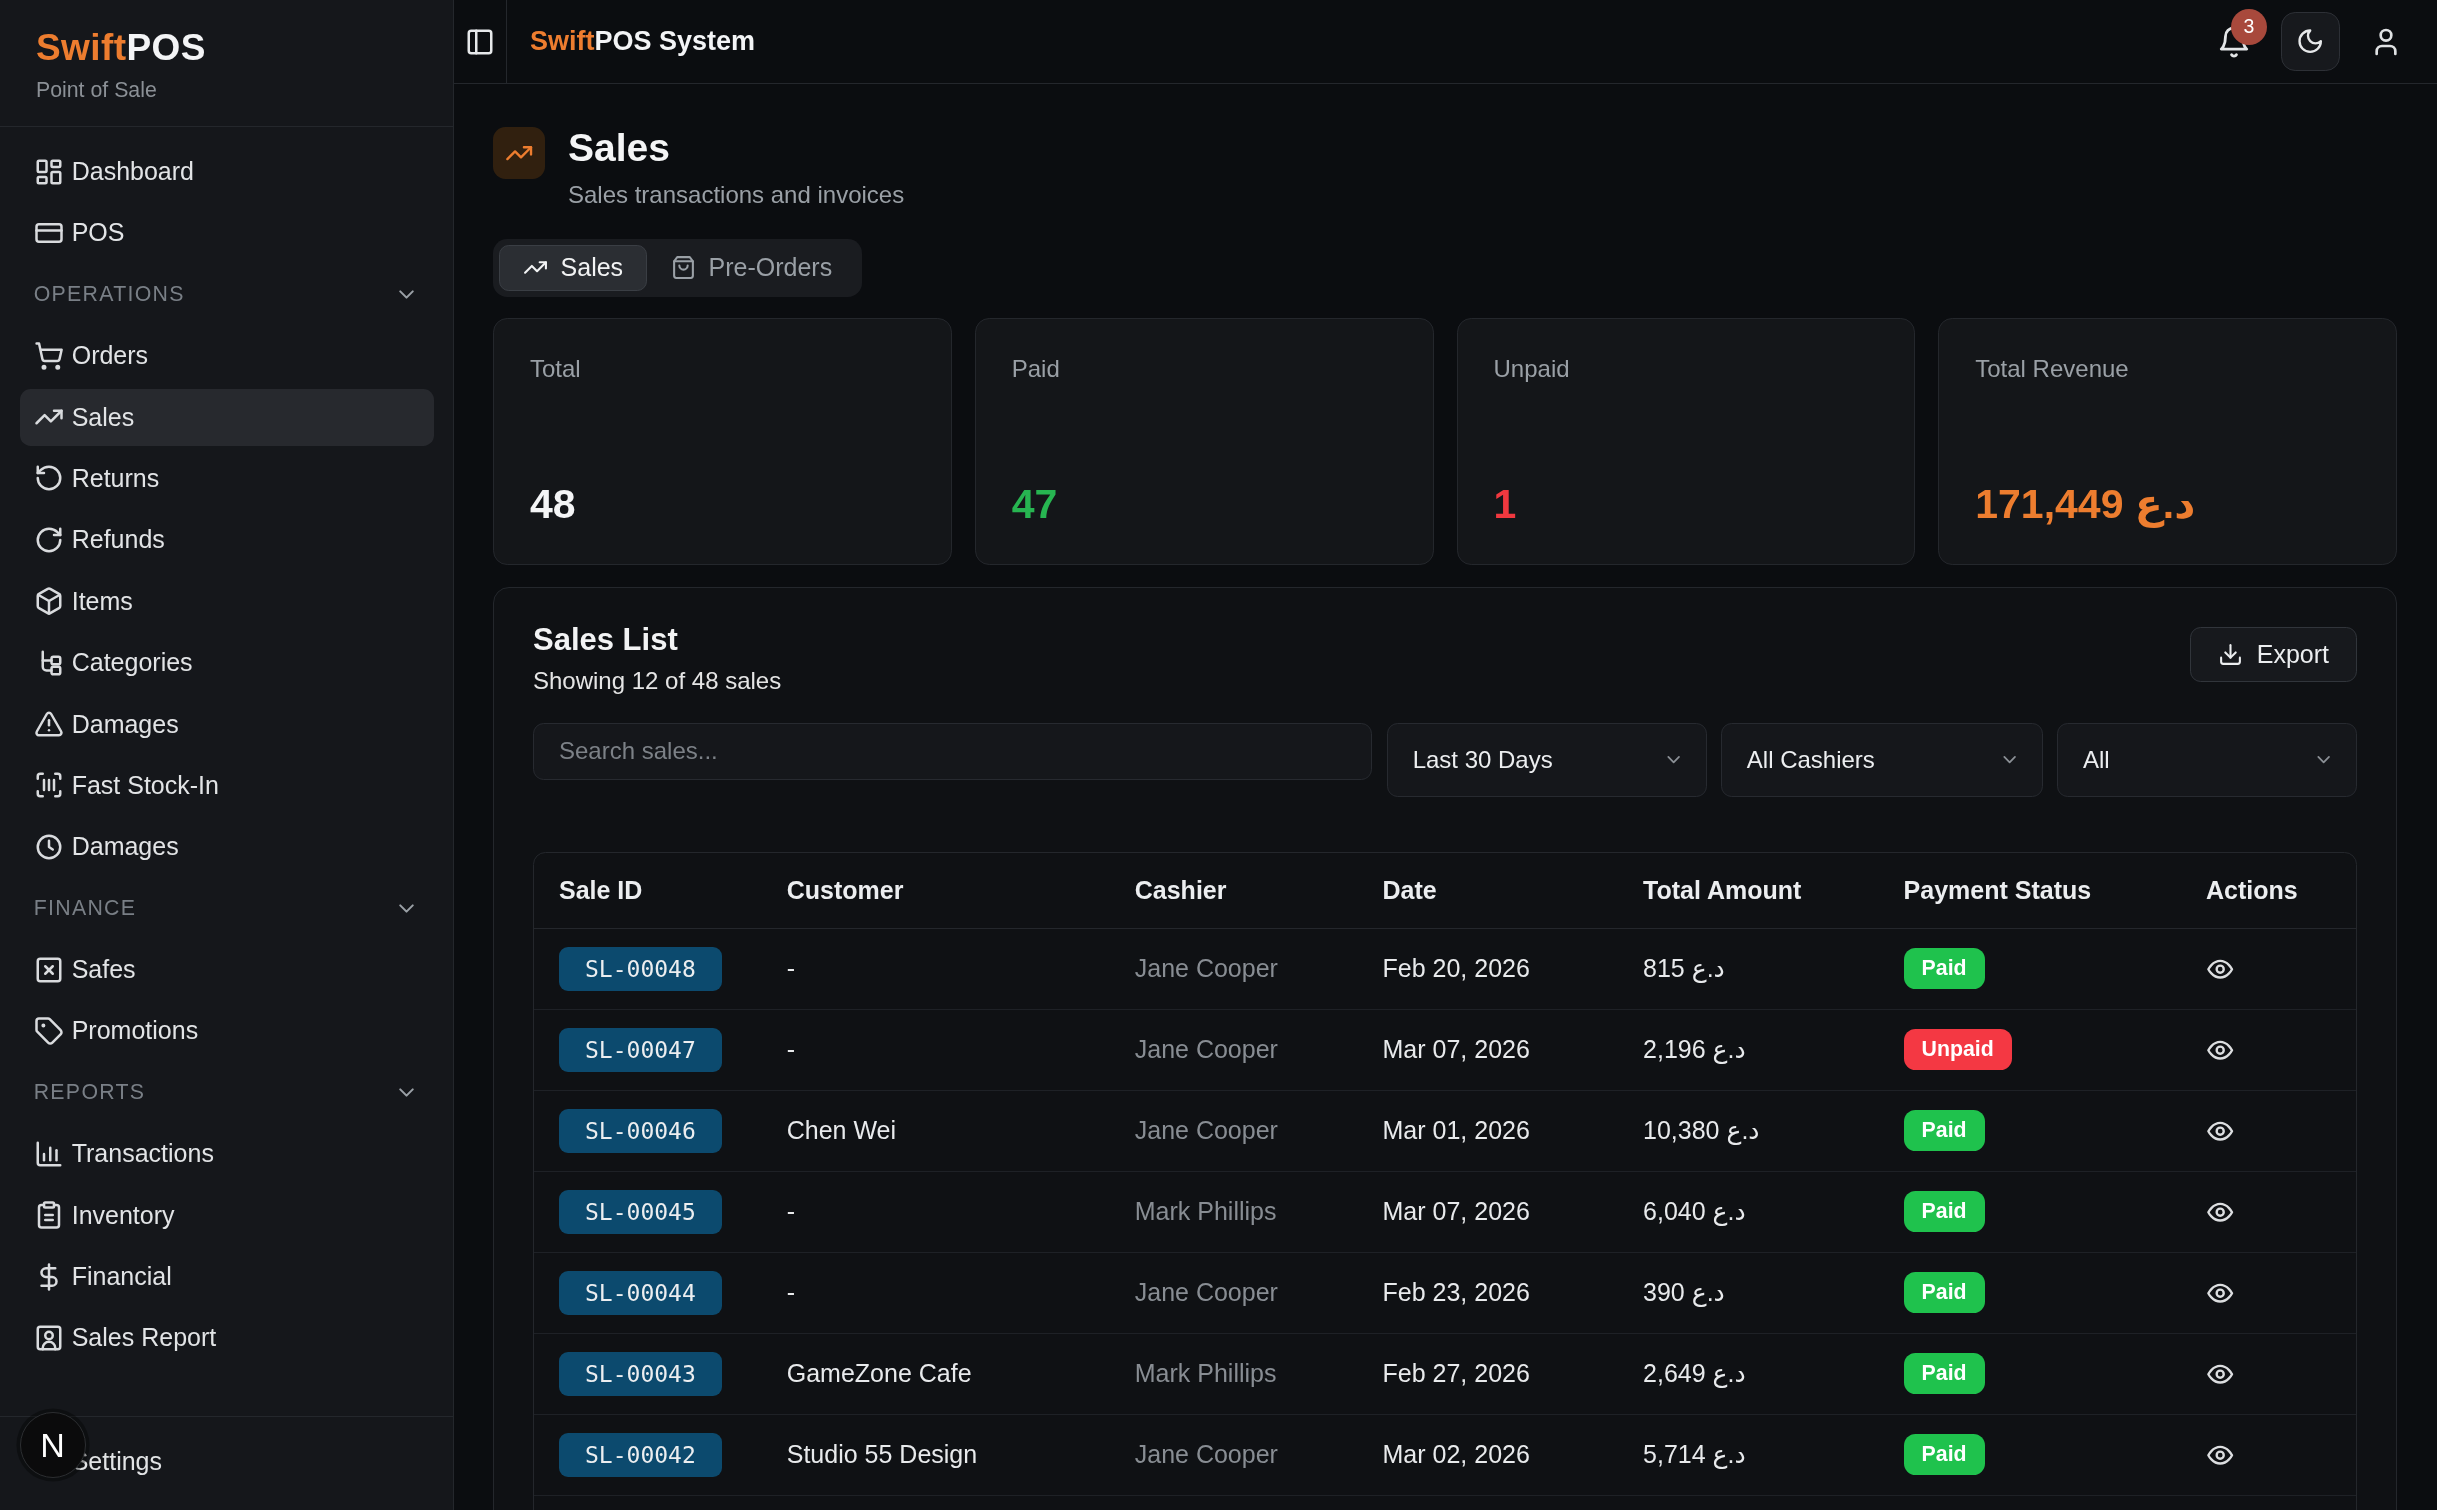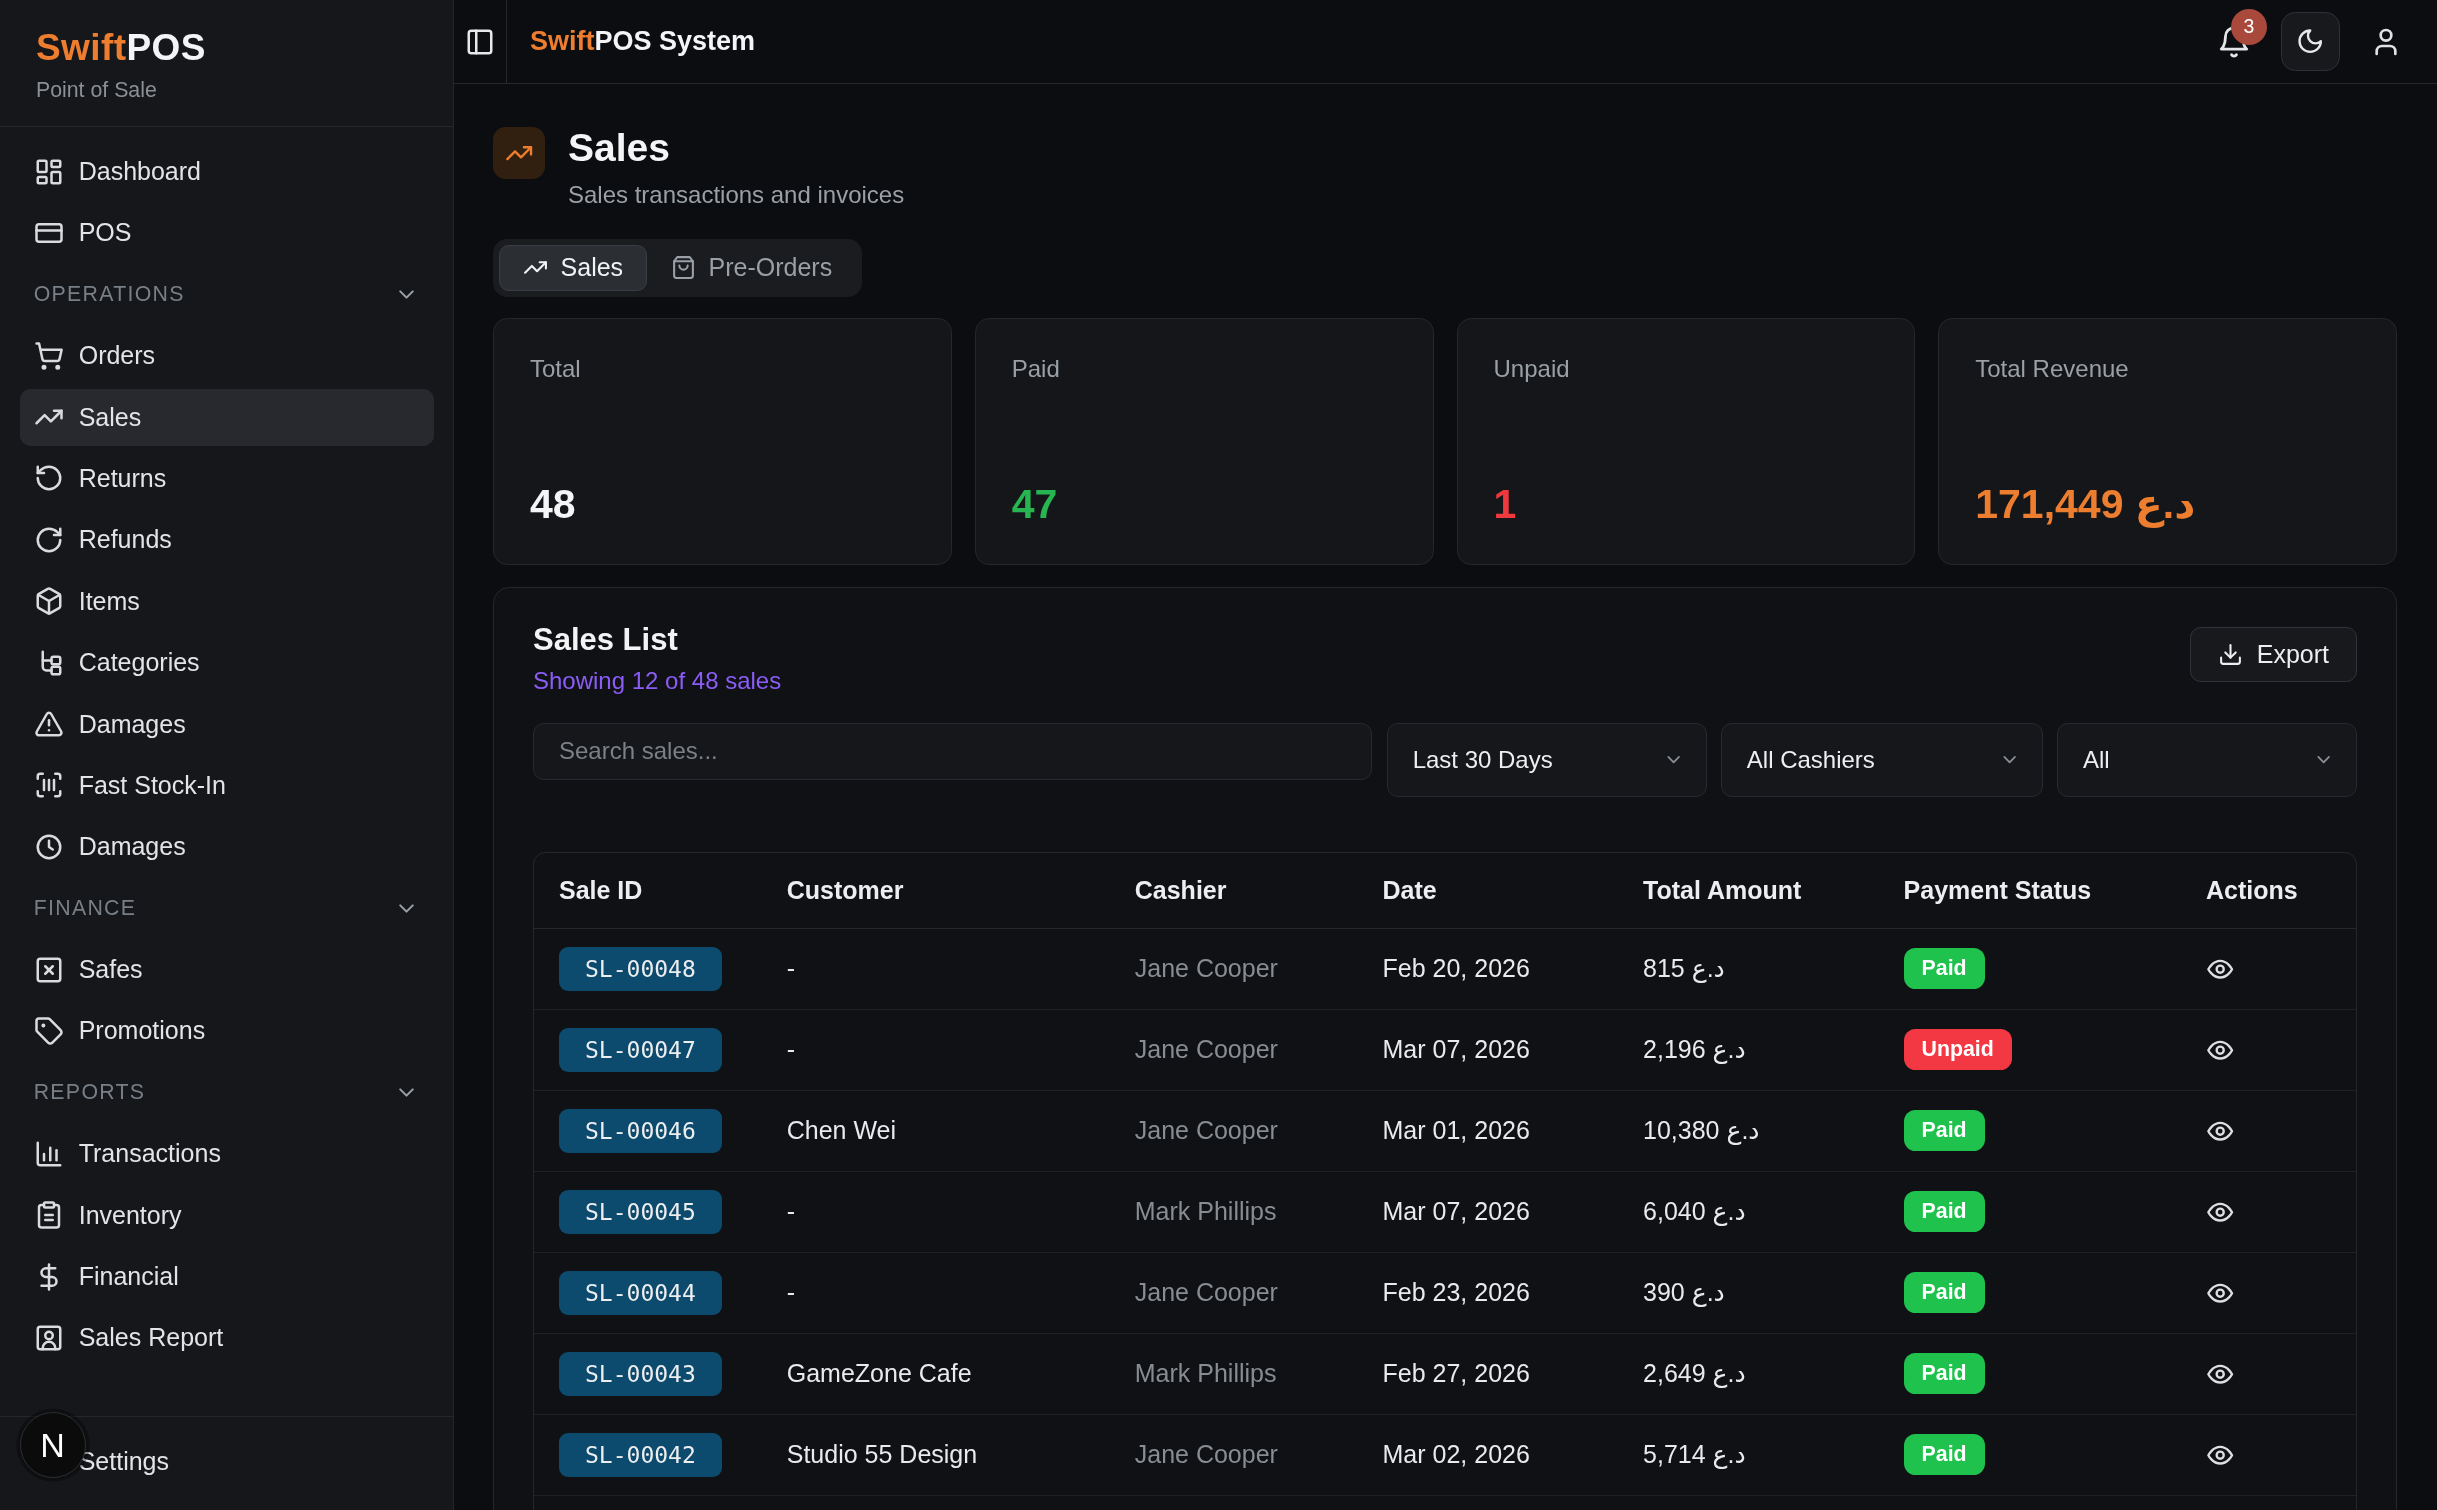--- a/index.html
+++ b/index.html
@@ -9,21 +9,21 @@
 
   
   .sidebar { position:relative; width:454px; flex:0 0 454px; height:100%;
     background:#15171b; border-right:0.9px solid #24272c; display:flex; flex-direction:column; }
   .logo-block { padding:27px 36px 23px 36px; border-bottom:0.9px solid #24272c; }
   .brand { font-size:37px; font-weight:bold; letter-spacing:0.4px; }
   .brand .accent { color:#ed7d2f; }
   .brand .rest { color:#f3f4f6; }
   .logo-sub { margin-top:9px; font-size:21.3px; color:#8b9096; }
   .nav { flex:1; padding:16px 19.5px 0 19.5px; overflow:hidden; }
-  .nav-item { display:flex; align-items:center; gap:15px; height:57px; margin-bottom:4.4px;
+  .nav-item { display:flex; align-items:center; gap:8px; height:57px; margin-bottom:4.4px;
     padding:0 14.2px; border-radius:10.7px; color:#e2e4e6; font-size:25px; cursor:pointer; }
   .nav-item .ic { width:30px; height:30px; color:#d9dbde; flex:0 0 30px; }
   .nav-item.active { background:#27292e; }
   .nav-section { display:flex; align-items:center; justify-content:space-between;
     height:57px; margin-bottom:4.4px; padding:0 14.2px; color:#797f86; font-size:21.3px;
     letter-spacing:1.3px; cursor:pointer; }
   .nav-section .ic { width:25px; height:25px; color:#9aa0a6; }
   .sidebar-footer { border-top:0.9px solid #24272c; padding:16px 19.5px; }
   .nextjs-badge { position:absolute; left:19.5px; bottom:32px; width:66px; height:66px;
     border-radius:50%; background:#0b0b0c; border:0.9px solid #2c2e31; display:flex;
@@ -72,21 +72,21 @@
   .stats { margin-top:21.3px; display:grid; grid-template-columns:repeat(4,1fr); gap:23px; }
   .stat-card { height:247px; background:#141619; border:0.9px solid #24272c; border-radius:14.2px;
     padding:36px; display:flex; flex-direction:column; justify-content:space-between; }
   .stat-label { font-size:24px; color:#9aa0a6; }
   .stat-value { font-size:41px; font-weight:bold; }
 
   .panel { margin-top:21.3px; background:#0f1114; border:0.9px solid #24272c; border-radius:16px;
     padding:34px 39px; height:1066px; }
   .panel-head { display:flex; justify-content:space-between; align-items:flex-start; }
   .panel-title { font-size:31px; font-weight:bold; color:#f2f3f4; }
-  .panel-sub { margin-top:9px; font-size:24px; color:#8b5cf6; }
+  .panel-sub { margin-top:9px; font-size:24px; color:#e5e5e5; }
   .export-btn { margin-top:5.3px; display:flex; align-items:center; gap:14.2px; height:55px;
     padding:0 27px; border-radius:10.7px; background:#17191d; border:0.9px solid #31353b;
     color:#eceef0; font-size:25px; cursor:pointer; }
   .export-btn .ic { width:25px; height:25px; }
 
   .filters { margin-top:28.4px; display:flex; gap:14.2px; }
   .search-input { flex:1; height:57px; background:#15171b; border:0.9px solid #272a30;
     border-radius:10.7px; padding:0 25px; font-size:24px; color:#e8eaec; outline:none;
     font-family:inherit; }
   .search-input::placeholder { color:#7c8187; }

